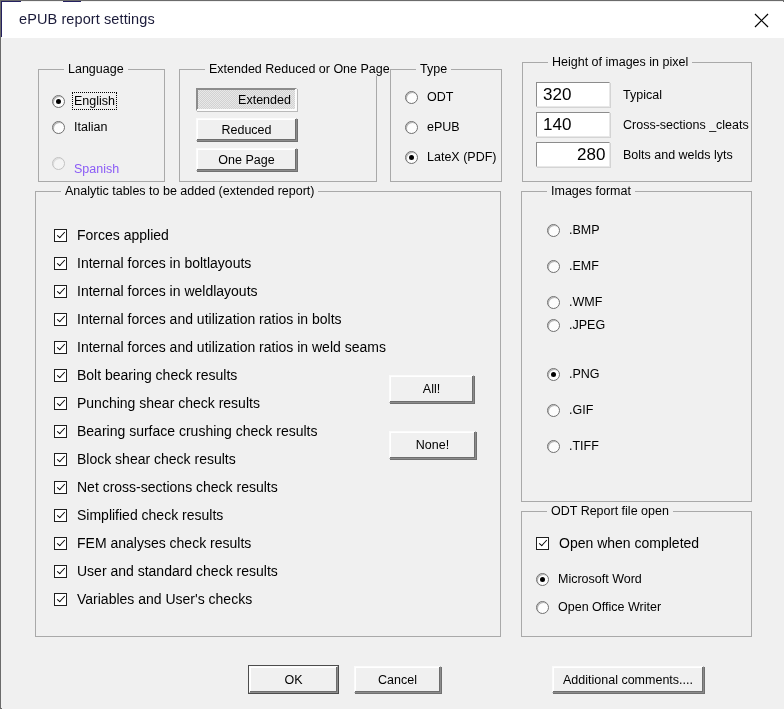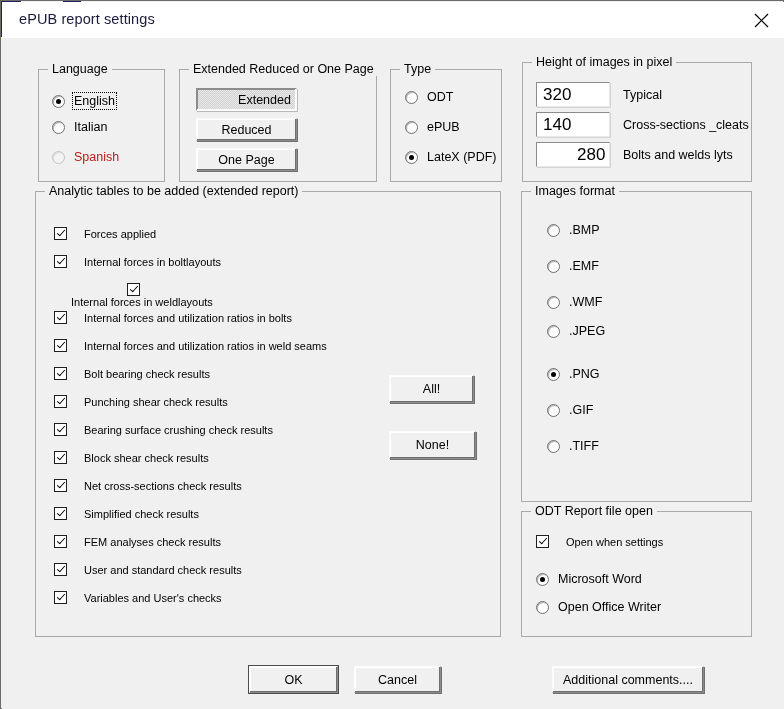--- a/index.html
+++ b/index.html
@@ -79,21 +79,21 @@
   
   .group {
     position: absolute;
     box-sizing: border-box;
     border: 1px solid #a9a9a9;
     background: transparent;
   }
   .group > .legend {
     position: absolute;
     top: -8px;
-    left: 9px;
+    left: 25px;
     background: #f0f0f0;
     padding: 0 4px;
     font-size: 12.5px;
     color: #000;
     white-space: nowrap;
   }
 
   
   .radio-row {
     position: absolute;
@@ -122,21 +122,21 @@
   }
   .radio.disabled {
     border-color: #c2c2c2;
     background: #f4f4f4;
     box-shadow: inset 1px 1px 0 #dcdcdc;
   }
   .radio-label {
     margin-left: 9px;
     font-size: 12.5px;
   }
-  .radio-label.disabled { color: #b91c1c; }
+  .radio-label.disabled { color: #8b5cf6; margin-top: 12px; }
   .radio-label.focused {
     outline: 1px dotted #000;
     outline-offset: 1px;
   }
 
   
   .check-row {
     position: absolute;
     display: flex;
     align-items: center;
@@ -154,22 +154,22 @@
   .checkbox.checked::after {
     content: "";
     position: absolute;
     left: 4px; top: 0px;
     width: 3px; height: 7px;
     border: solid #000;
     border-width: 0 1.7px 1.7px 0;
     transform: rotate(42deg);
   }
   .check-label {
-    margin-left: 17px;
-    font-size: 11px;
+    margin-left: 10px;
+    font-size: 14px;
   }
 
   
   .btn {
     position: absolute;
     box-sizing: border-box;
     background: #f0f0f0;
     border-top: 1px solid #fbfbfb;
     border-left: 1px solid #fbfbfb;
     border-right: 1px solid #8c8c8c;
@@ -307,21 +307,21 @@
       <div class="legend">Analytic tables to be added (extended report)</div>
 
       <div class="check-row" style="left:18px; top:35px;">
         <span class="checkbox checked"></span>
         <span class="check-label">Forces applied</span>
       </div>
       <div class="check-row" style="left:18px; top:63px;">
         <span class="checkbox checked"></span>
         <span class="check-label">Internal forces in boltlayouts</span>
       </div>
-      <div class="check-row" style="left:18px; top:91px;flex-direction:column;">
+      <div class="check-row" style="left:18px; top:91px;">
         <span class="checkbox checked"></span>
         <span class="check-label">Internal forces in weldlayouts</span>
       </div>
       <div class="check-row" style="left:18px; top:119px;">
         <span class="checkbox checked"></span>
         <span class="check-label">Internal forces and utilization ratios in bolts</span>
       </div>
       <div class="check-row" style="left:18px; top:147px;">
         <span class="checkbox checked"></span>
         <span class="check-label">Internal forces and utilization ratios in weld seams</span>
@@ -375,21 +375,21 @@
         <span class="radio-label">.BMP</span>
       </div>
       <div class="radio-row" style="left:25px; top:67px;">
         <span class="radio"></span>
         <span class="radio-label">.EMF</span>
       </div>
       <div class="radio-row" style="left:25px; top:103px;">
         <span class="radio"></span>
         <span class="radio-label">.WMF</span>
       </div>
-      <div class="radio-row" style="left:25px; top:132px;align-items:center;">
+      <div class="radio-row" style="left:25px; top:126px;align-items:center;">
         <span class="radio"></span>
         <span class="radio-label">.JPEG</span>
       </div>
       <div class="radio-row" style="left:25px; top:175px;">
         <span class="radio checked"></span>
         <span class="radio-label">.PNG</span>
       </div>
       <div class="radio-row" style="left:25px; top:211px;">
         <span class="radio"></span>
         <span class="radio-label">.GIF</span>
@@ -398,21 +398,21 @@
         <span class="radio"></span>
         <span class="radio-label">.TIFF</span>
       </div>
     </div>
 
     <div class="group" style="left:519px; top:473px; width:231px; height:126px;">
       <div class="legend">ODT Report file open</div>
 
       <div class="check-row" style="left:14px; top:23px;">
         <span class="checkbox checked"></span>
-        <span class="check-label">Open when settings</span>
+        <span class="check-label">Open when completed</span>
       </div>
 
       <div class="radio-row" style="left:14px; top:60px;">
         <span class="radio checked"></span>
         <span class="radio-label">Microsoft Word</span>
       </div>
       <div class="radio-row" style="left:14px; top:88px;">
         <span class="radio"></span>
         <span class="radio-label">Open Office Writer</span>
       </div>

